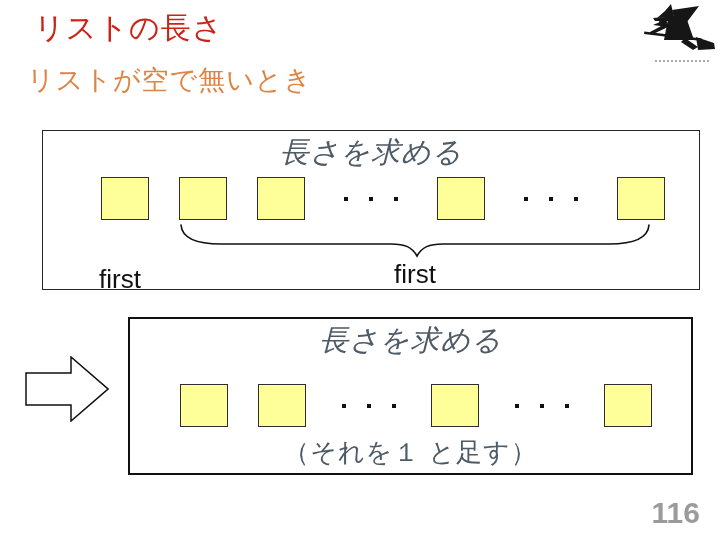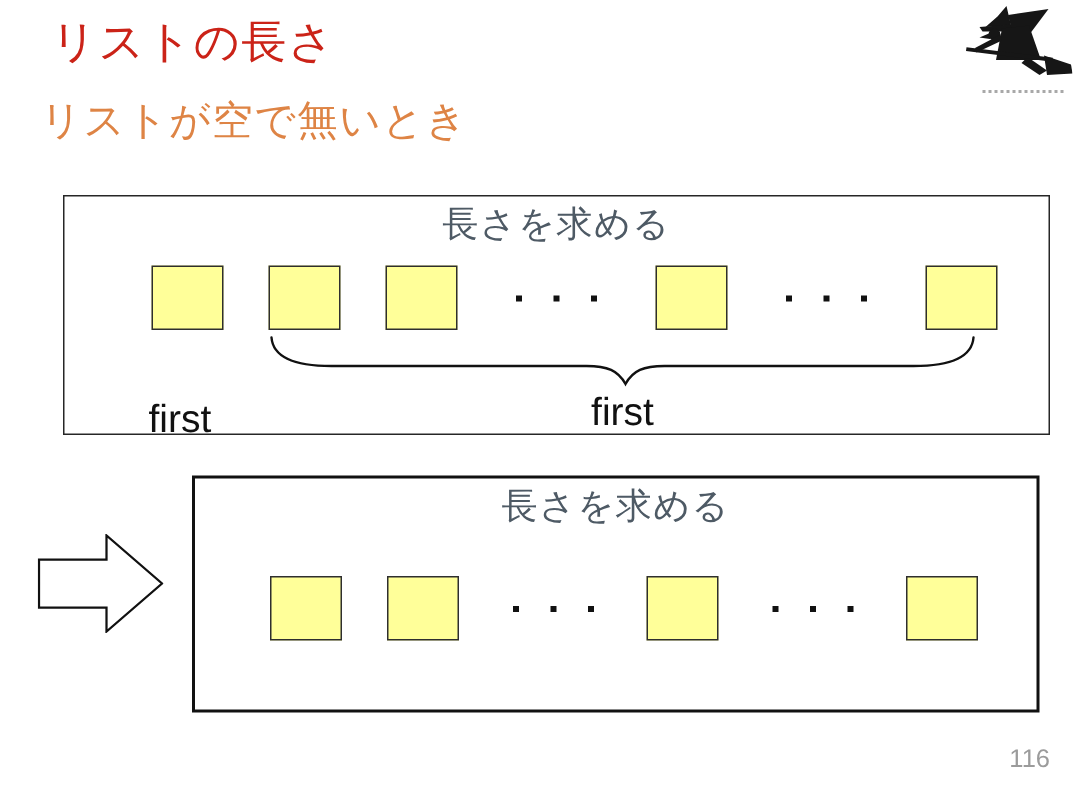--- a/index.html
+++ b/index.html
@@ -44,24 +44,25 @@
     border: 1.5px solid #262626;
   }
   .box-result {
     left: 128px; top: 317px; width: 565px; height: 158px;
     border: 2px solid #111111;
   }
   .box-title {
     position: absolute;
     left: 0; top: 2px; width: 100%;
     text-align: center;
-    font-size: 24px;
+    font-size: 29px;
     letter-spacing: 1px;
     color: var(--slate, #4E5A65);
     white-space: nowrap;
+    font-style: italic;
   }
   .box-note {
     position: absolute;
     left: 0; top: 116px; width: 100%;
     text-align: center;
     font-size: 26px;
     letter-spacing: 1px;
     color: var(--slate, #4E5A65);
     white-space: nowrap;
   }
@@ -105,22 +106,23 @@
     text-align: center;
     font-size: 26px;
     color: #111111;
   }
   .brace-svg { left: 136px; top: 92px; }
 
   .flow-arrow { left: 25px; top: 356px; }
 
   .page-number {
     right: 20px; top: 496px;
-    font-size: 17px;
+    font-size: 30px;
     color: var(--page-gray, #9B9B9B);
+    font-weight: bold;
   }
 </style>
 </head>
 <body>
 
 <div class="slide">
 
   <div class="abs slide-title">リストの長さ</div>
   <div class="abs slide-subtitle">リストが空で無いとき</div>
 
@@ -181,17 +183,18 @@
           <span class="dot"></span>
         </div>
         <div class="cell"></div>
         <div class="dots">
           <span class="dot"></span>
           <span class="dot"></span>
           <span class="dot"></span>
         </div>
         <div class="cell"></div>
       </div>
+    <div class="box-note">（それを１ と足す）</div>
   </div>
 
   <div class="abs page-number">116</div>
 
 </div>
 
 </body></html>

